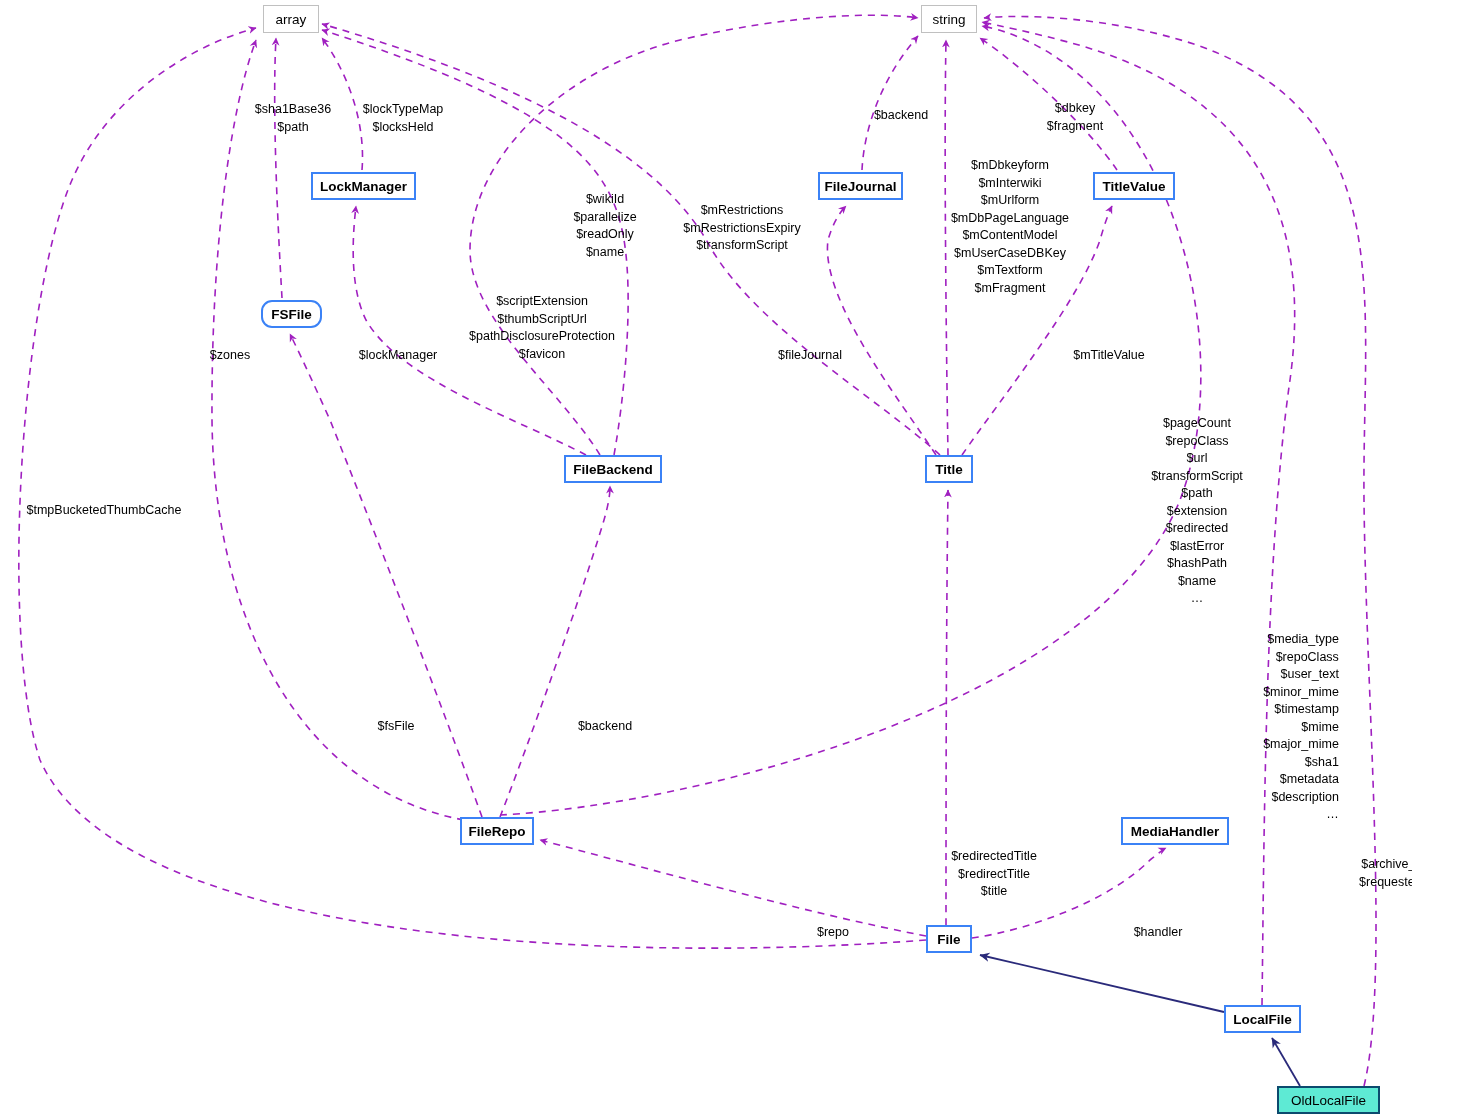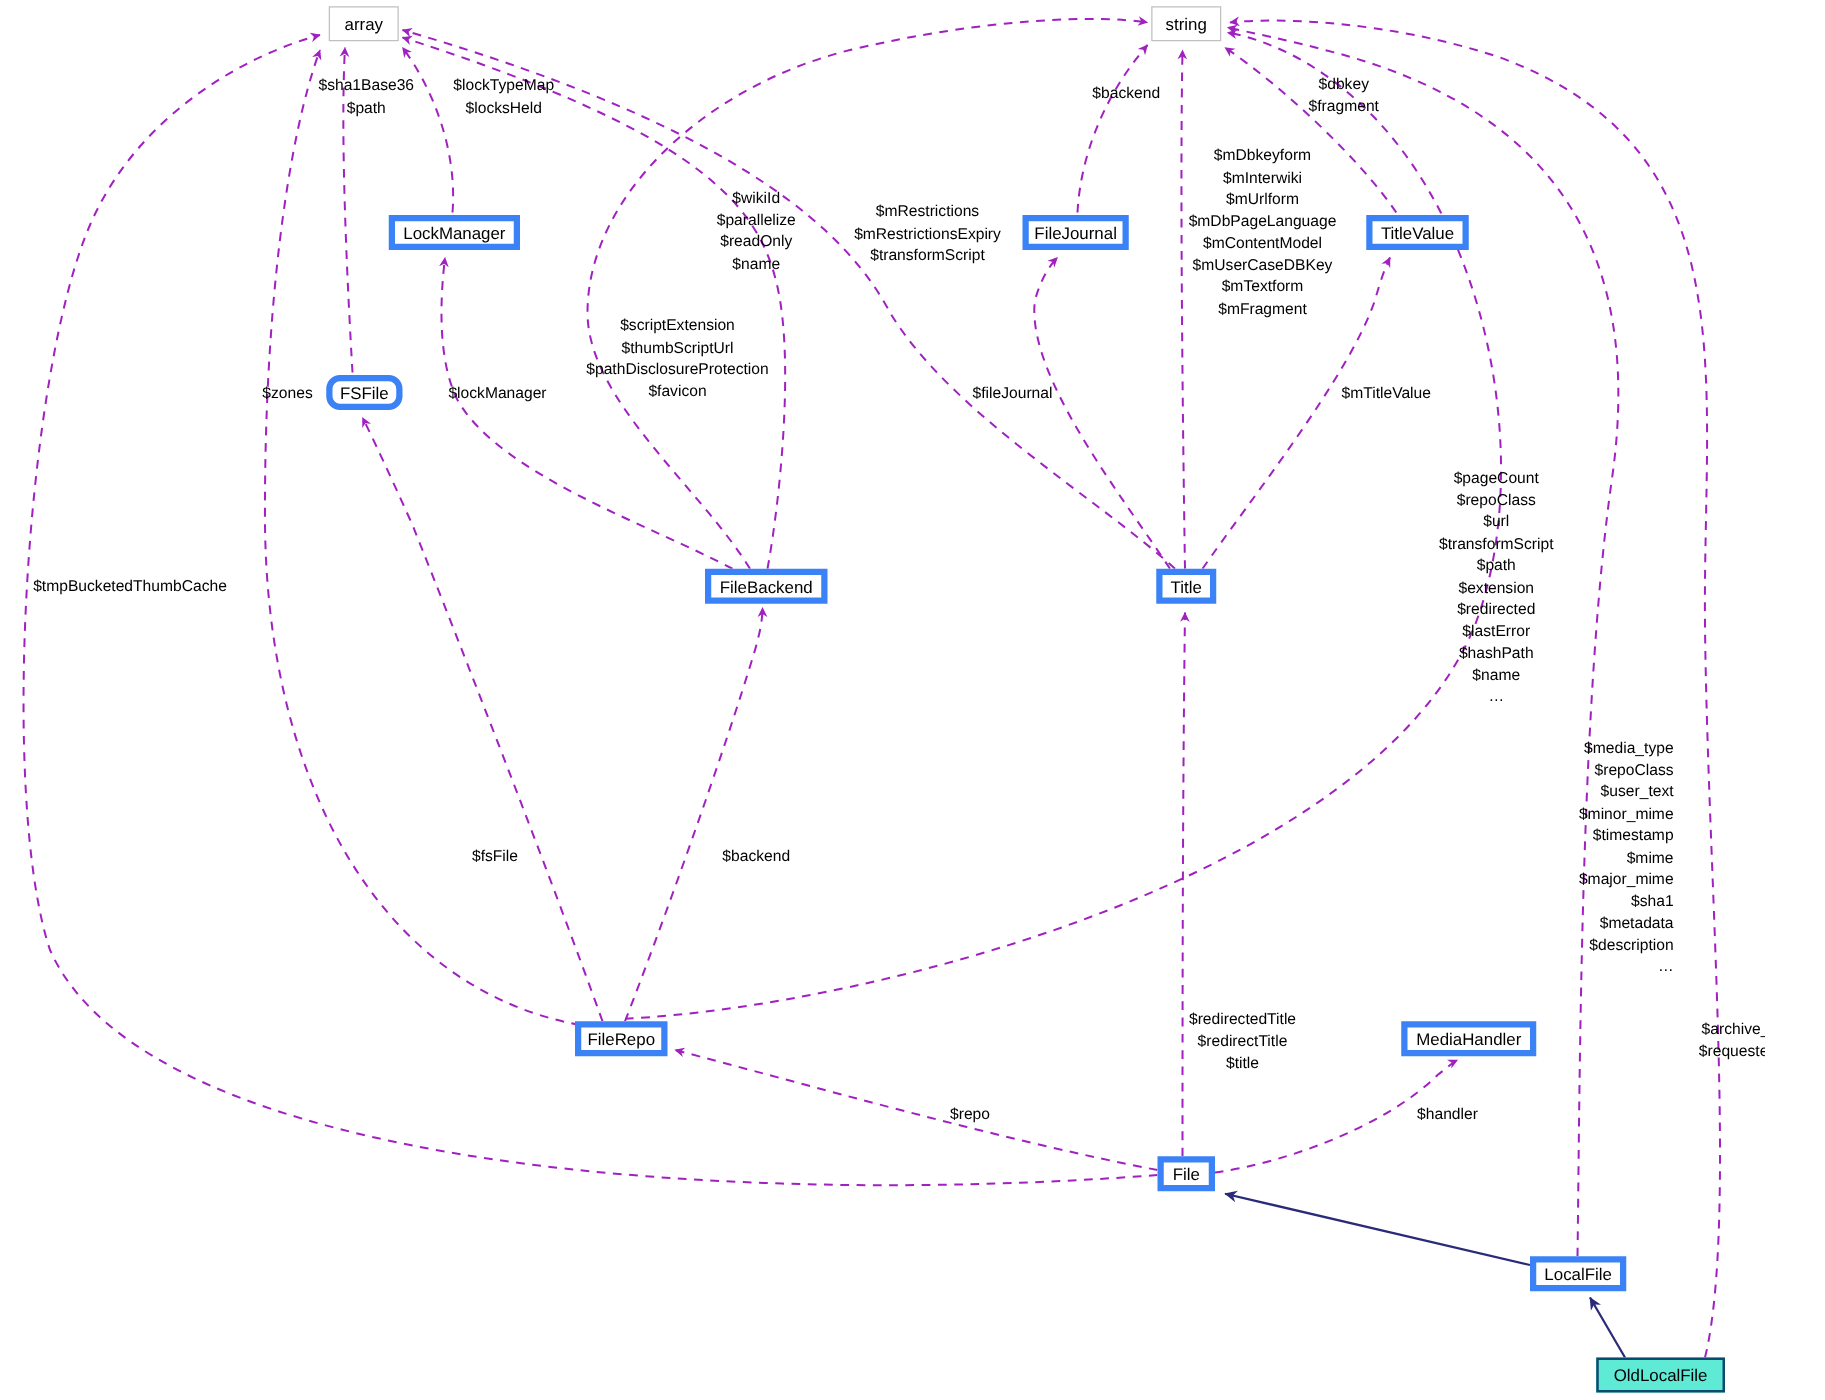--- a/index.html
+++ b/index.html
@@ -2,24 +2,24 @@
 <html><head>
 <meta charset="utf-8">
 <style>
   html,body{margin:0;padding:0;background:#ffffff;}
   body{font-family:"Liberation Sans", sans-serif;}
   #canvas{position:relative;width:1412px;height:1120px;overflow:hidden;background:#fff;}
   svg#edges{position:absolute;left:0;top:0;width:1460px;height:1120px;}
   .node{position:absolute;box-sizing:border-box;display:flex;align-items:center;justify-content:center;
         font-size:13.5px;color:#000;background:#ffffff;white-space:nowrap;}
   .node.plain{border:1px solid #c0c0c0;}
-  .node.cls{border:5px solid #3b82f6;}
+  .node.cls{border:2px solid #3b82f6;font-weight:bold;}
   .node.cur{border:2px solid #0c4a6e;background:#5eead4;}
   .lbl{position:absolute;font-size:12.5px;color:#000;line-height:17.5px;white-space:pre;}
-  .lbl.c{text-align:center;transform:translateX(-50%);}
+  .lbl.c{text-align:center;transform:translateX(-50%);margin-top:41px;}
 </style>
 </head>
 <body>
 
 <div id="canvas">
 
   <svg id="edges" viewBox="0 0 1460 1120">
     <defs>
       <marker id="ahp" markerWidth="9" markerHeight="9" refX="7.5" refY="4.5" orient="auto" markerUnits="userSpaceOnUse">
         <path d="M0,0.6 L8,4.5 L0,8.4 L2.4,4.5 Z" fill="#a020c0"></path>
@@ -146,17 +146,17 @@
 $sha1
 $metadata
 $description
 …</div>
   <div class="lbl c" style="left:396px;top:677px;">$fsFile</div>
   <div class="lbl c" style="left:605px;top:677px;">$backend</div>
   <div class="lbl c" style="left:994px;top:807px;">$redirectedTitle
 $redirectTitle
 $title</div>
   <div class="lbl c" style="left:1158px;top:883px;">$handler</div>
-  <div class="lbl c" style="left:776px;top:883px;">$repo</div>
+  <div class="lbl c" style="left:833px;top:883px;">$repo</div>
   <div class="lbl c" style="left:1404px;top:815px;">$archive_name
 $requestedTime</div>
 
 </div>
 
 </body></html>

